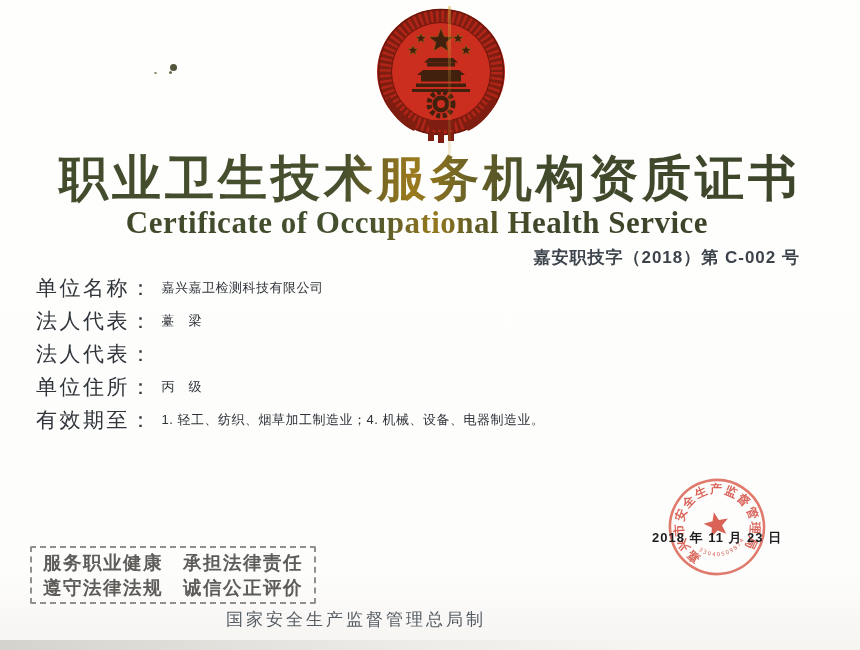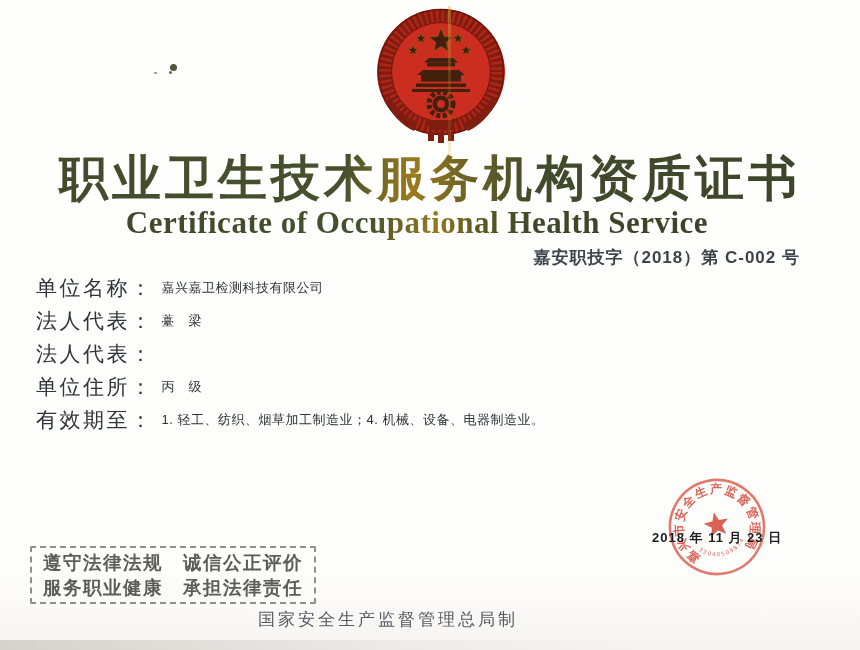--- a/index.html
+++ b/index.html
@@ -67,21 +67,21 @@
     display:flex;flex-direction:column;justify-content:center;align-items:center;
   }
   .pledge-line{
     font-family:"DejaVu Serif","Liberation Serif",serif;
     font-size:18.5px;font-weight:bold;color:#5d5c59;letter-spacing:1.5px;
     line-height:25px;white-space:nowrap;
   }
   
   .footer{
     position:absolute;top:608px;left:0;width:712px;text-align:center;
-    font-size:17px;color:#545b62;letter-spacing:3px;white-space:nowrap;margin-left:32px;
+    font-size:17px;color:#545b62;letter-spacing:3px;white-space:nowrap;
   }
   .bottom-shade{
     position:absolute;left:0;top:640px;width:860px;height:10px;z-index:4;
     background:linear-gradient(90deg,rgba(186,183,176,.55),rgba(214,211,205,.3) 45%,rgba(255,255,255,0) 75%);
   }
 </style>
 </head>
 <body>
 
 <div class="page">
@@ -169,20 +169,20 @@
       </text>
       <path d="M59 44 L62.23 52.55 L71.36 52.98 L64.23 58.70 L66.64 67.52 L59 62.5 L51.36 67.52 L53.77 58.70 L46.64 52.98 L55.77 52.55 Z" fill="#d6564a"></path>
       <text font-size="5.5" fill="#d6564a" letter-spacing="1.4" font-family="'DejaVu Sans',sans-serif">
         <textPath href="#sealArcBottom">33040509874</textPath>
       </text>
     </svg>
   </div>
   <div class="issue-date">2018 年 11 月 23 日</div>
 
   <div class="pledge-box">
+    <div class="pledge-line">服务职业健康　承担法律责任</div>
     <div class="pledge-line">遵守法律法规　诚信公正评价</div>
-    <div class="pledge-line">服务职业健康　承担法律责任</div>
   </div>
 
   <div class="footer">国家安全生产监督管理总局制</div>
   <div class="bottom-shade"></div>
 
 </div>
 
 </body></html>

